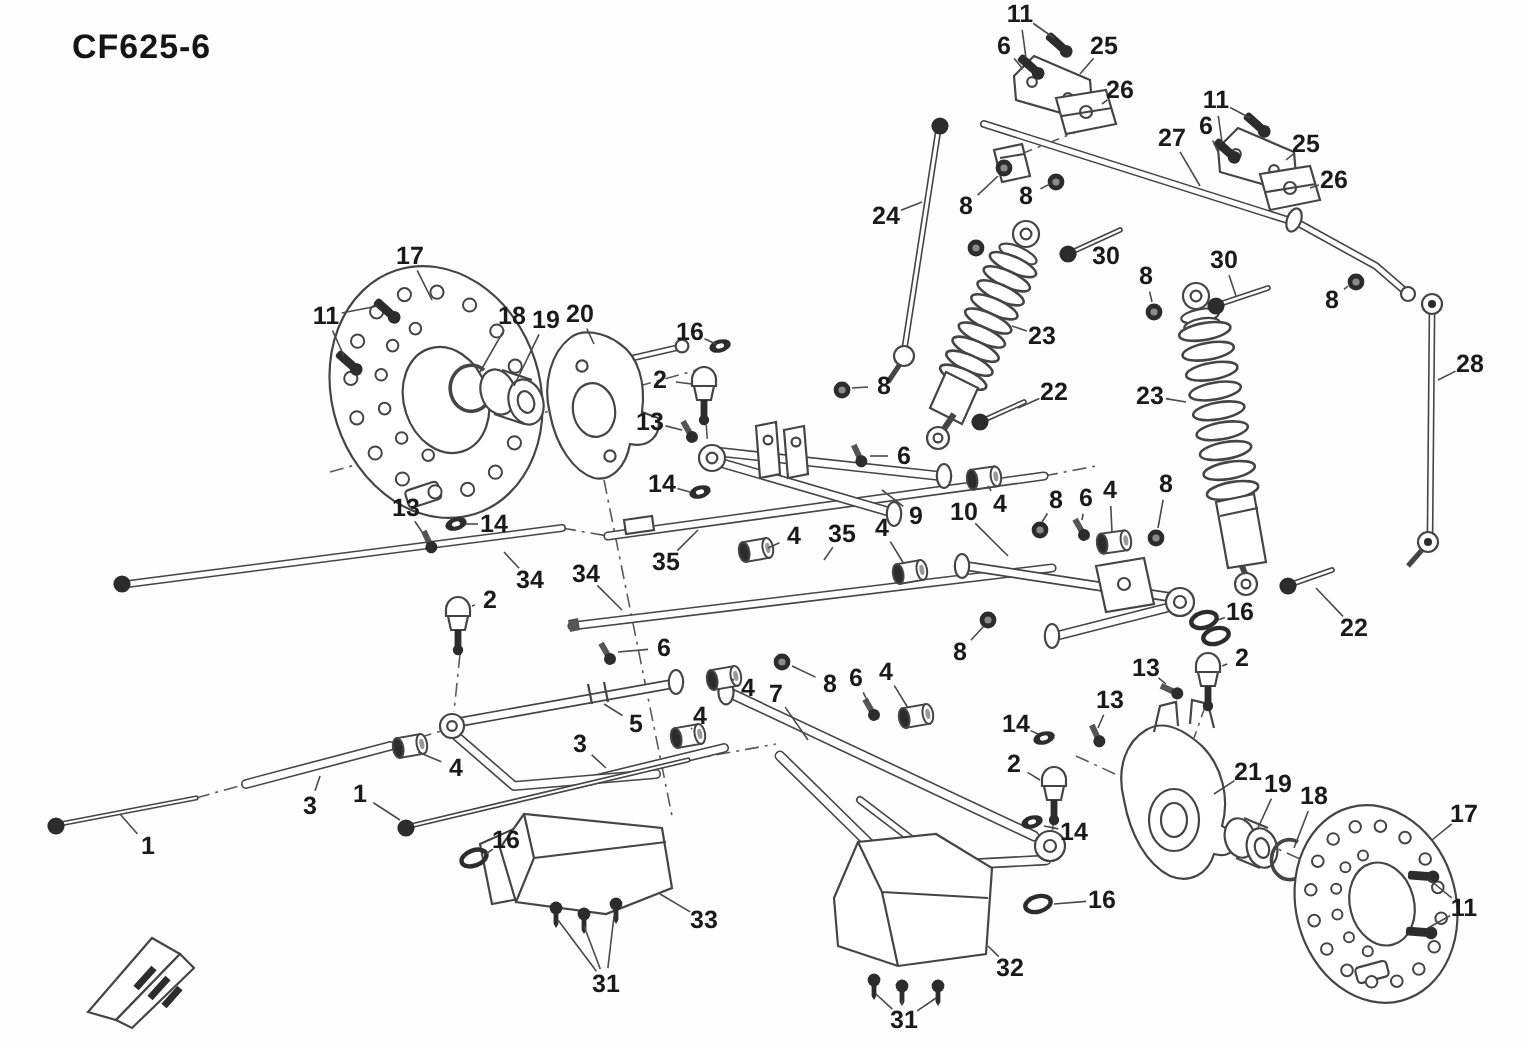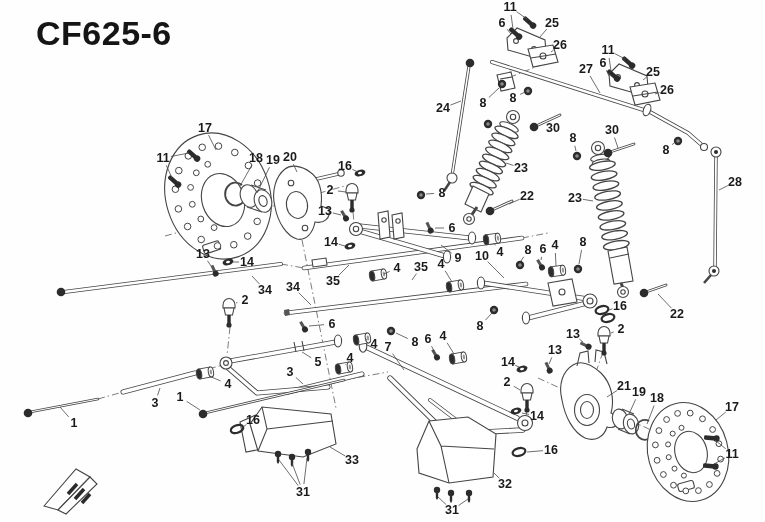--- a/index.html
+++ b/index.html
@@ -1,18 +1,18 @@
 <!DOCTYPE html>
 <html><head>
 <meta charset="utf-8">
 <style>
   html,body{margin:0;padding:0;background:#fff;}
   .stage{position:relative;width:765px;height:522px;background:#fefefe;overflow:hidden;
          font-family:"Liberation Sans", sans-serif;}
-  .page-title{position:absolute;left:36px;top:14px;font-size:34px;font-weight:700;
+  .page-title{position:absolute;left:36px;top:14px;font-size:17px;font-weight:700;
               color:#151515;letter-spacing:0.5px;}
   svg{position:absolute;left:0;top:0;}
   .ln{fill:none;stroke:#454545;stroke-width:1.1;}
   .fw{fill:#ffffff;stroke:#454545;stroke-width:1.1;}
 </style>
 </head>
 <body>
 
 <div class="stage">
   <div class="page-title">CF625-6</div>

